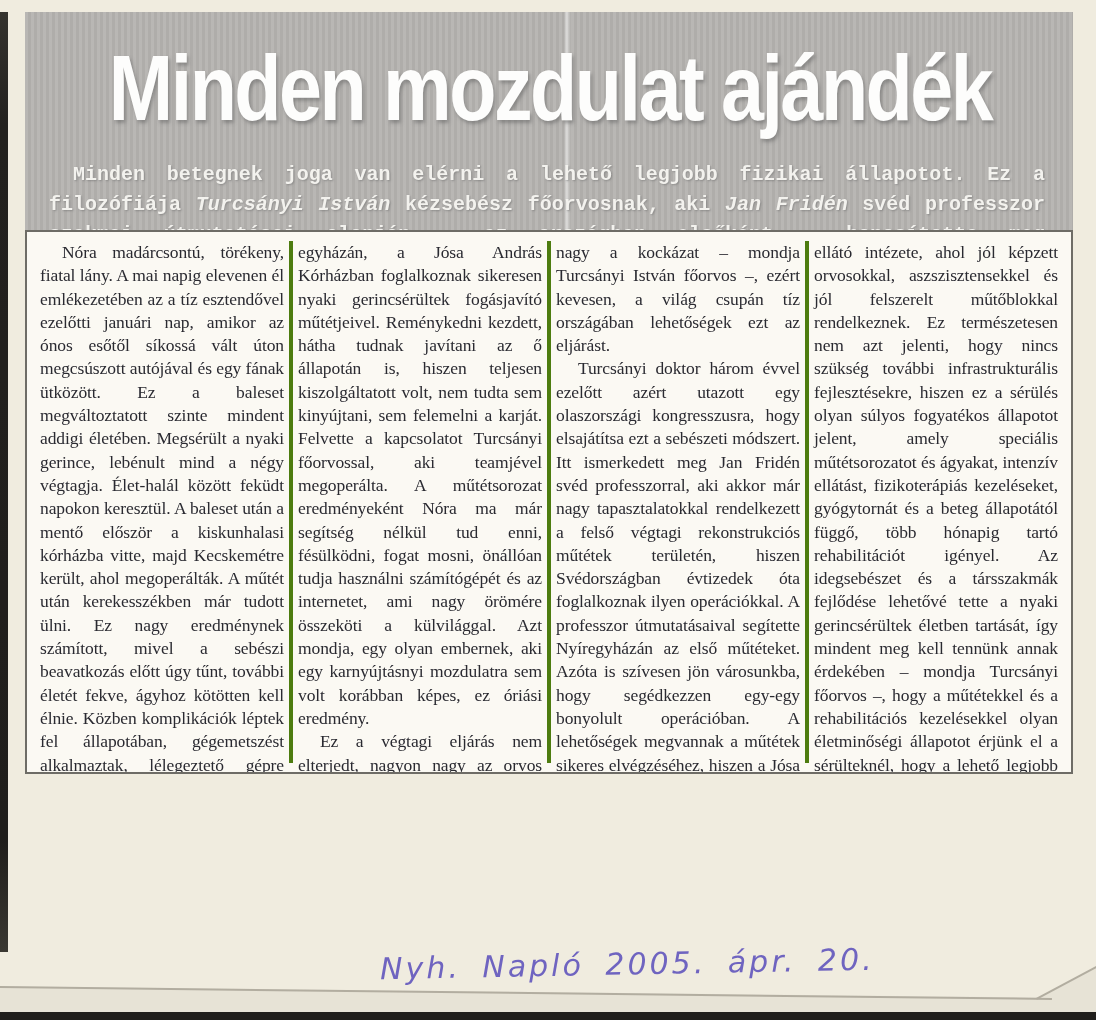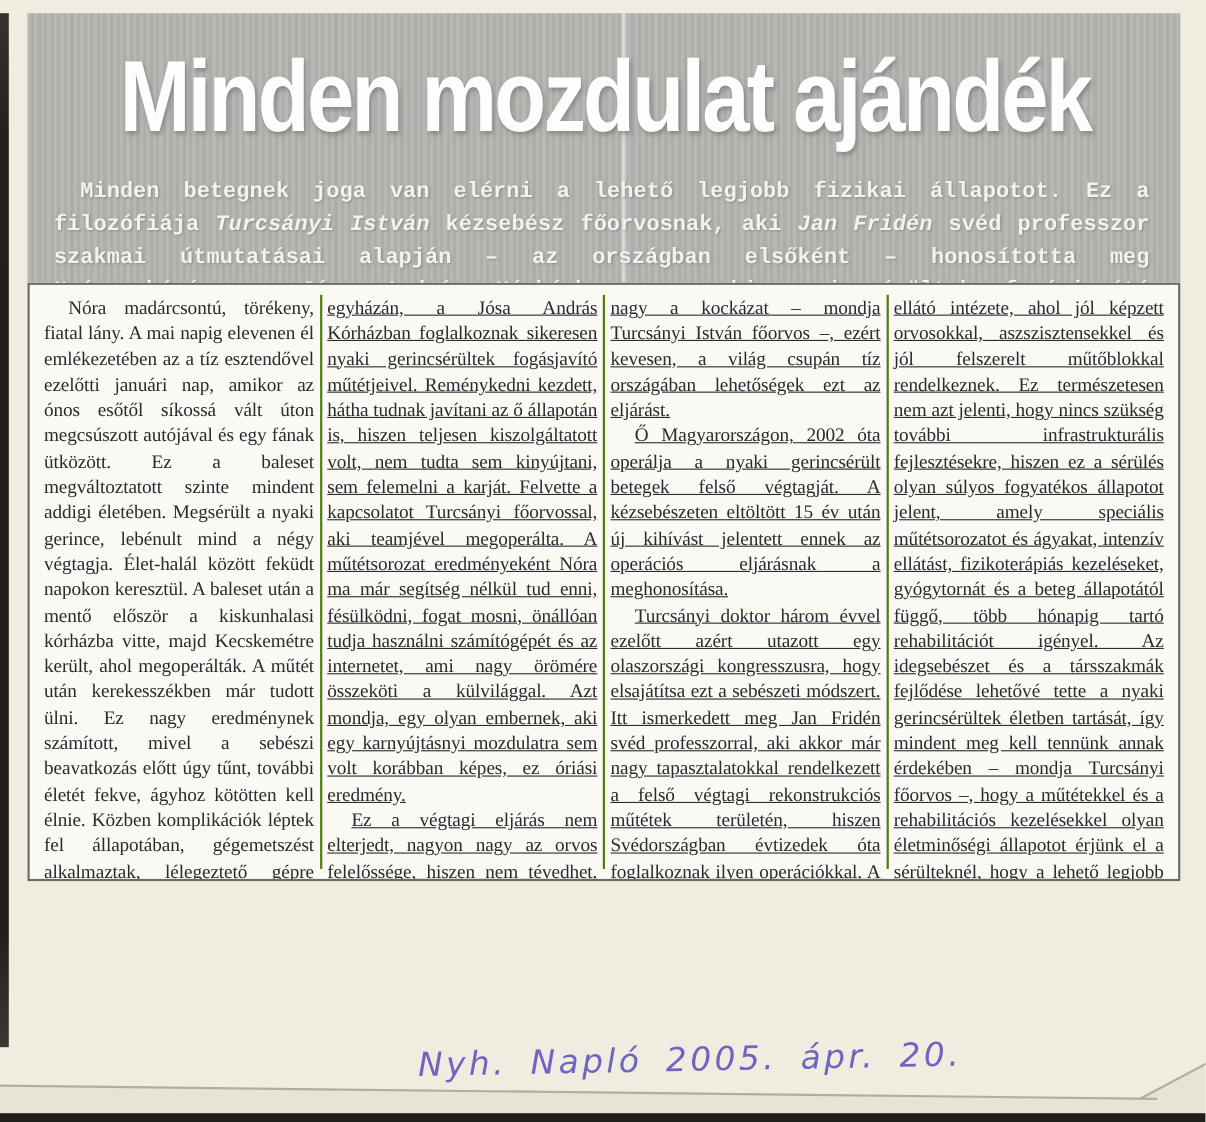--- a/index.html
+++ b/index.html
@@ -54,21 +54,21 @@
     position: absolute;
     left: 25px; top: 12px;
     width: 1048px;
   }
 
   .header-block {
     background:
       linear-gradient(90deg, rgba(255,255,255,0) 51.4%, rgba(255,255,255,0.5) 51.7%, rgba(255,255,255,0) 52.1%),
       repeating-linear-gradient(90deg, rgba(255,255,255,0.05) 0 3px, rgba(0,0,0,0.035) 3px 6px),
       #b5b3b0;
-    height: 245px;
+    height: 218px;
     padding-top: 30px;
     overflow: hidden;
   }
   .headline {
     font-family: "Liberation Sans", sans-serif;
     font-weight: 700;
     font-size: 92px;
     letter-spacing: -3px;
     color: #fdfdfc;
     text-align: center;
@@ -101,21 +101,21 @@
   }
   .column {
     flex: 1 1 0;
     font-size: 17.5px;
     line-height: 23.3px;
     letter-spacing: -0.1px;
     text-align: justify;
     color: #2a2a31;
     padding: 0 5px;
   }
-  .column + .column { border-left: 2px solid #4d7c0f; text-decoration: underline; }
+  .column + .column { border-left: 4px solid #4d7c0f; }
   .para { text-indent: 0; }
   .para.indent { text-indent: 22px; }
   .byline {
     text-align: right;
     font-weight: 700;
     font-size: 18px;
     margin-top: 24px;
     padding-right: 4px;
     color: #2e2e35;
   }
@@ -154,21 +154,20 @@
     </div>
     <div class="column">
       <div class="col-paragraphs">
           <p class="para">egyházán, a Jósa András Kórházban foglalkoznak sikeresen nyaki gerincsérültek fogásjavító műtétjeivel. Reménykedni kezdett, hátha tudnak javítani az ő állapotán is, hiszen teljesen kiszolgáltatott volt, nem tudta sem kinyújtani, sem felemelni a karját. Felvette a kapcsolatot Turcsányi főorvossal, aki teamjével megoperálta. A műtétsorozat eredményeként Nóra ma már segítség nélkül tud enni, fésülködni, fogat mosni, önállóan tudja használni számítógépét és az internetet, ami nagy örömére összeköti a külvilággal. Azt mondja, egy olyan embernek, aki egy karnyújtásnyi mozdulatra sem volt korábban képes, ez óriási eredmény.</p>
           <p class="para indent">Ez a végtagi eljárás nem elterjedt, nagyon nagy az orvos felelőssége, hiszen nem tévedhet. Minden sebészi beavatkozásnak sikerülnie kell, mivel egy aprócska hiba is megfoszthatja a beteget még attól a minimális mozgástól is, amire egy négy végtagjára bénult ember képes. Nagyon</p>
         </div>
     </div>
     <div class="column">
       <div class="col-paragraphs">
           <p class="para">nagy a kockázat – mondja Turcsányi István főorvos –, ezért kevesen, a világ csupán tíz országában lehetőségek ezt az eljárást.</p>
-          <p class="para indent">Ő Magyarországon, 2002 óta operálja a nyaki gerincsérült betegek felső végtagját. A kézsebészeten eltöltött 15 év után új kihívást jelentett ennek az operációs eljárásnak a meghonosítása.</p>
           <p class="para indent">Turcsányi doktor három évvel ezelőtt azért utazott egy olaszországi kongresszusra, hogy elsajátítsa ezt a sebészeti módszert. Itt ismerkedett meg Jan Fridén svéd professzorral, aki akkor már nagy tapasztalatokkal rendelkezett a felső végtagi rekonstrukciós műtétek területén, hiszen Svédországban évtizedek óta foglalkoznak ilyen operációkkal. A professzor útmutatásaival segítette Nyíregyházán az első műtéteket. Azóta is szívesen jön városunkba, hogy segédkezzen egy-egy bonyolult operációban. A lehetőségek megvannak a műtétek sikeres elvégzéséhez, hiszen a Jósa András Kórház az ország egyik legnagyobb beteg-</p>
         </div>
     </div>
     <div class="column">
       <div class="col-paragraphs">
           <p class="para">ellátó intézete, ahol jól képzett orvosokkal, aszszisztensekkel és jól felszerelt műtőblokkal rendelkeznek. Ez természetesen nem azt jelenti, hogy nincs szükség további infrastrukturális fejlesztésekre, hiszen ez a sérülés olyan súlyos fogyatékos állapotot jelent, amely speciális műtétsorozatot és ágyakat, intenzív ellátást, fizikoterápiás kezeléseket, gyógytornát és a beteg állapotától függő, több hónapig tartó rehabilitációt igényel. Az idegsebészet és a társszakmák fejlődése lehetővé tette a nyaki gerincsérültek életben tartását, így mindent meg kell tennünk annak érdekében – mondja Turcsányi főorvos –, hogy a műtétekkel és a rehabilitációs kezelésekkel olyan életminőségi állapotot érjünk el a sérülteknél, hogy a lehető legjobb fizikai állapotba kerüljenek és lehetőségeik szerint önálló életet tudjanak élni.</p>
         </div>
       <p class="byline">Kovács Mariann</p>
     </div>
   </div>

